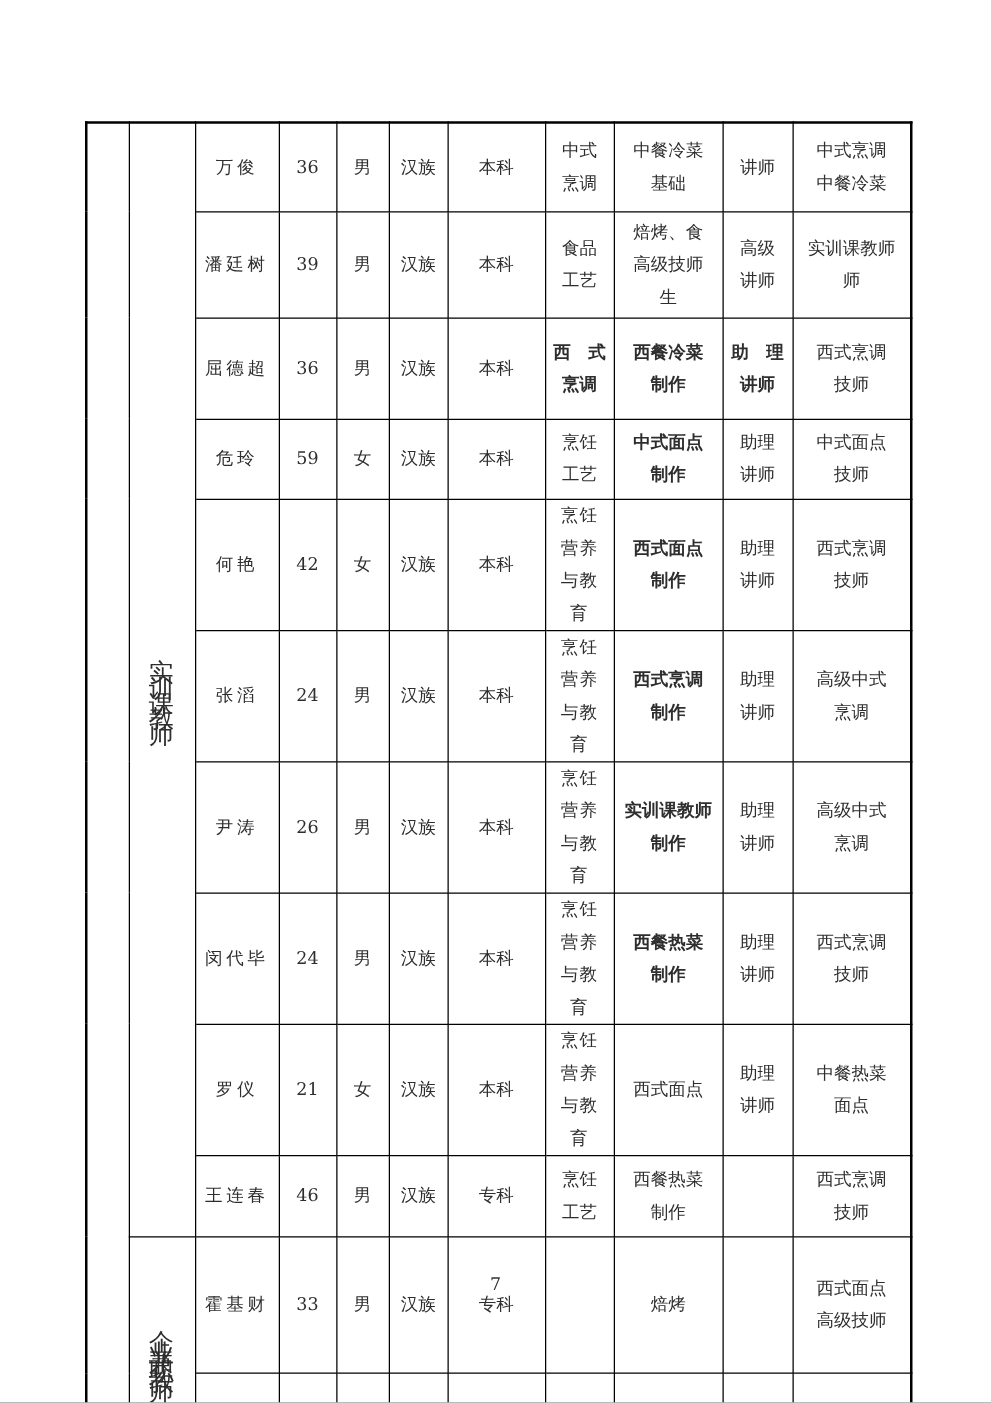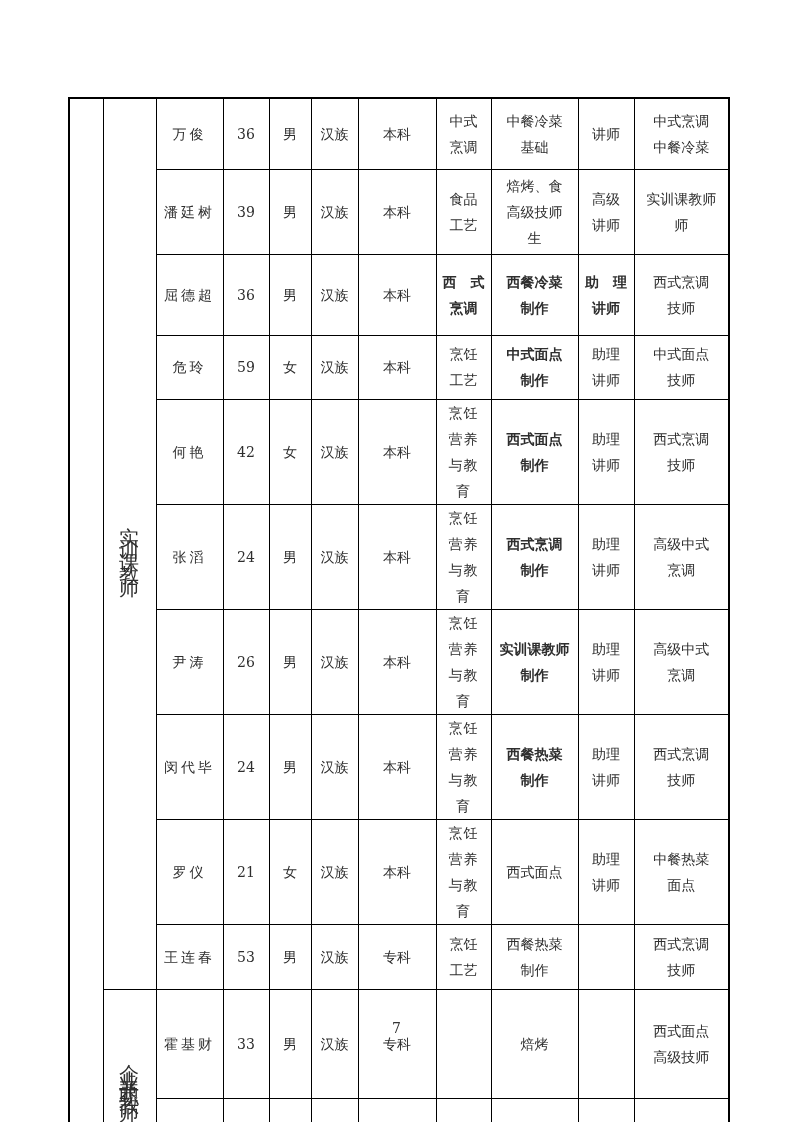--- a/index.html
+++ b/index.html
@@ -222,21 +222,21 @@
 育</td>
       <td>西式面点</td>
       <td>助理
 讲师</td>
       <td>中餐热菜
 面点</td>
     </tr>
 
     <tr style="height:65px">
       <td class="name">王连春</td>
-      <td>53</td>
+      <td>46</td>
       <td>男</td>
       <td>汉族</td>
       <td>专科</td>
       <td>烹饪
 工艺</td>
       <td>西餐热菜
 制作</td>
       <td></td>
       <td>西式烹调
 技师</td>

